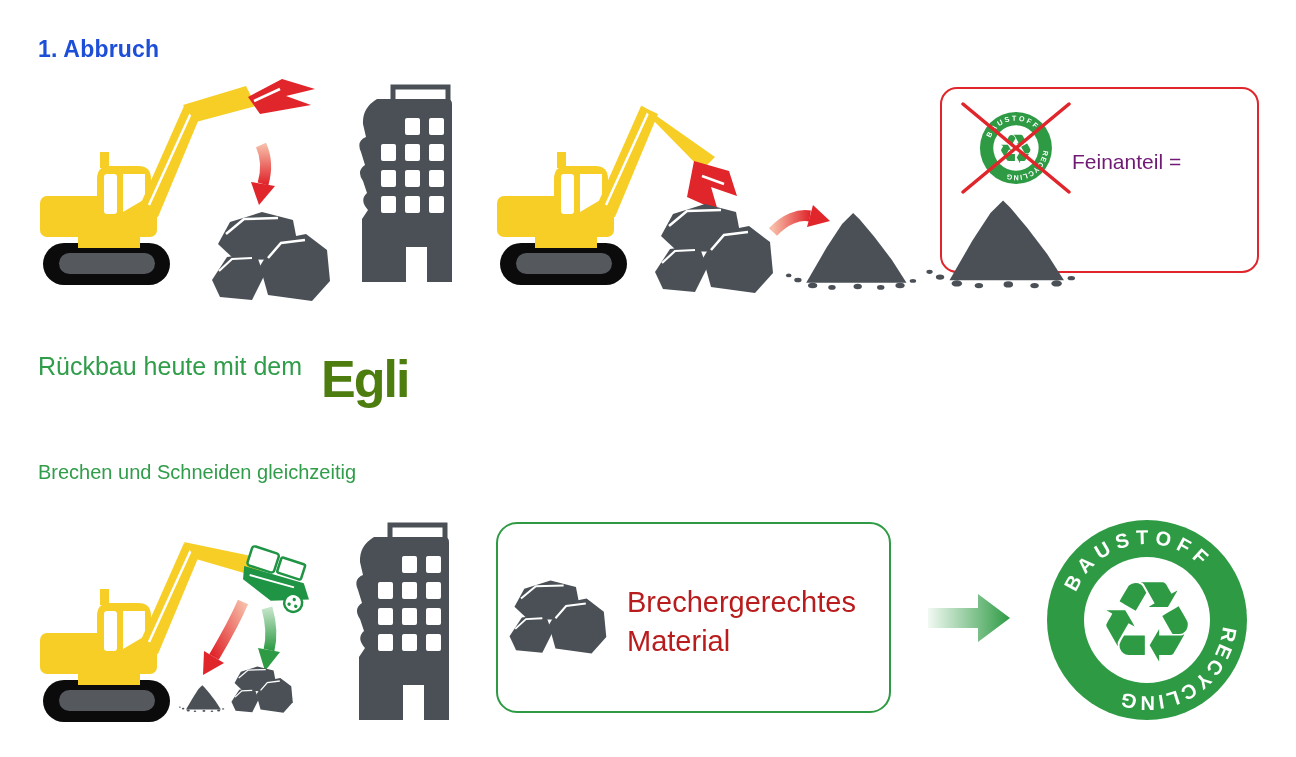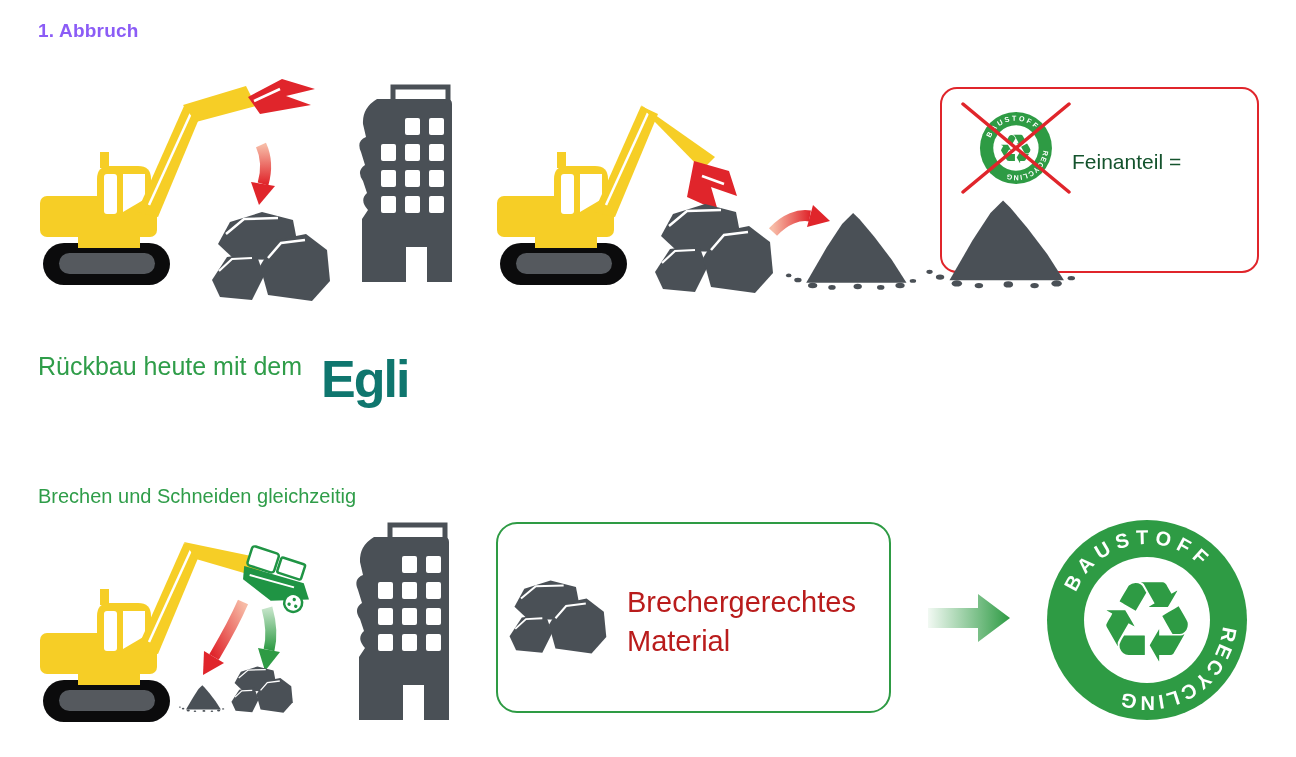--- a/index.html
+++ b/index.html
@@ -2,27 +2,27 @@
 <html><head>
 <meta charset="utf-8">
 <style>
   html,body{margin:0;padding:0;background:#ffffff;}
   .canvas{
     position:relative;width:1296px;height:757px;background:#ffffff;
     font-family:"Liberation Sans",sans-serif;overflow:hidden;
   }
   .art{position:absolute;left:0;top:0;}
   .overlay{position:absolute;white-space:nowrap;}
-  .step-title{color:#8b5cf6;font-size:19px;font-weight:600;letter-spacing:.2px;}
+  .step-title{color:#1d4ed8;font-size:23px;font-weight:600;letter-spacing:.2px;margin-top:16px;}
   #t1{left:38px;top:20px;}
   #t2{left:552px;top:20px;}
-  .fine-text{left:1072px;top:146px;font-size:21px;line-height:31px;color:#14532d;font-weight:500;}
+  .fine-text{left:1072px;top:146px;font-size:21px;line-height:31px;color:#701a75;font-weight:500;}
   .headline{left:38px;top:352px;height:68px;display:flex;align-items:flex-start;color:#2F9D49;font-size:25px;}
-  .brand{font-size:52px;font-weight:bold;color:#0f766e;margin:0 15px 0 19px;letter-spacing:-2px;transform:translateY(-3px);}
-  .subtitle{left:38px;top:461px;font-size:20px;color:#2F9D49;margin-top:24px;}
+  .brand{font-size:52px;font-weight:bold;color:#4d7c0f;margin:0 15px 0 19px;letter-spacing:-2px;transform:translateY(-3px);}
+  .subtitle{left:38px;top:461px;font-size:20px;color:#2F9D49;}
   .mat-text{left:627px;top:583px;font-size:29px;line-height:39px;color:#b91c1c;}
 </style>
 </head>
 <body>
 
 <div class="canvas">
 
   <svg class="art" width="1296" height="757" viewBox="0 0 1296 757" xmlns="http://www.w3.org/2000/svg">
     <defs>
       <linearGradient id="gradRedV" x1="0" y1="0" x2="0" y2="1">

